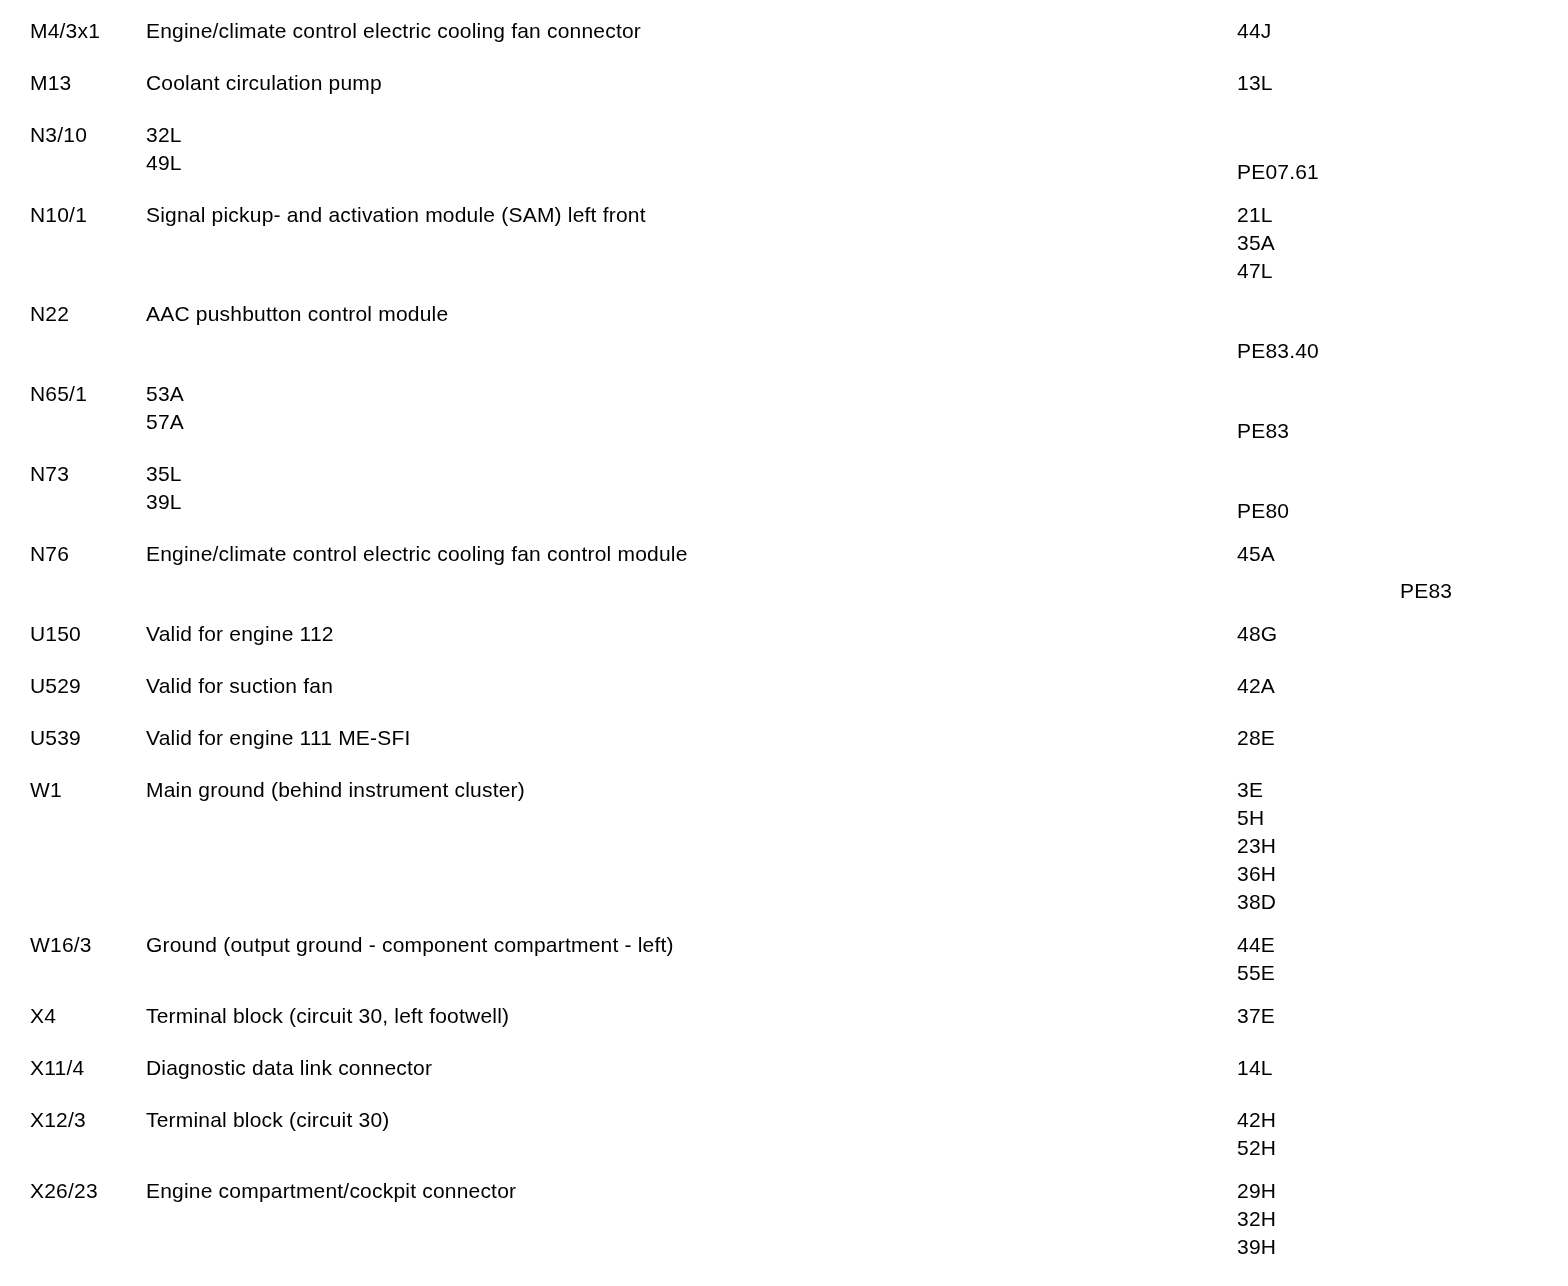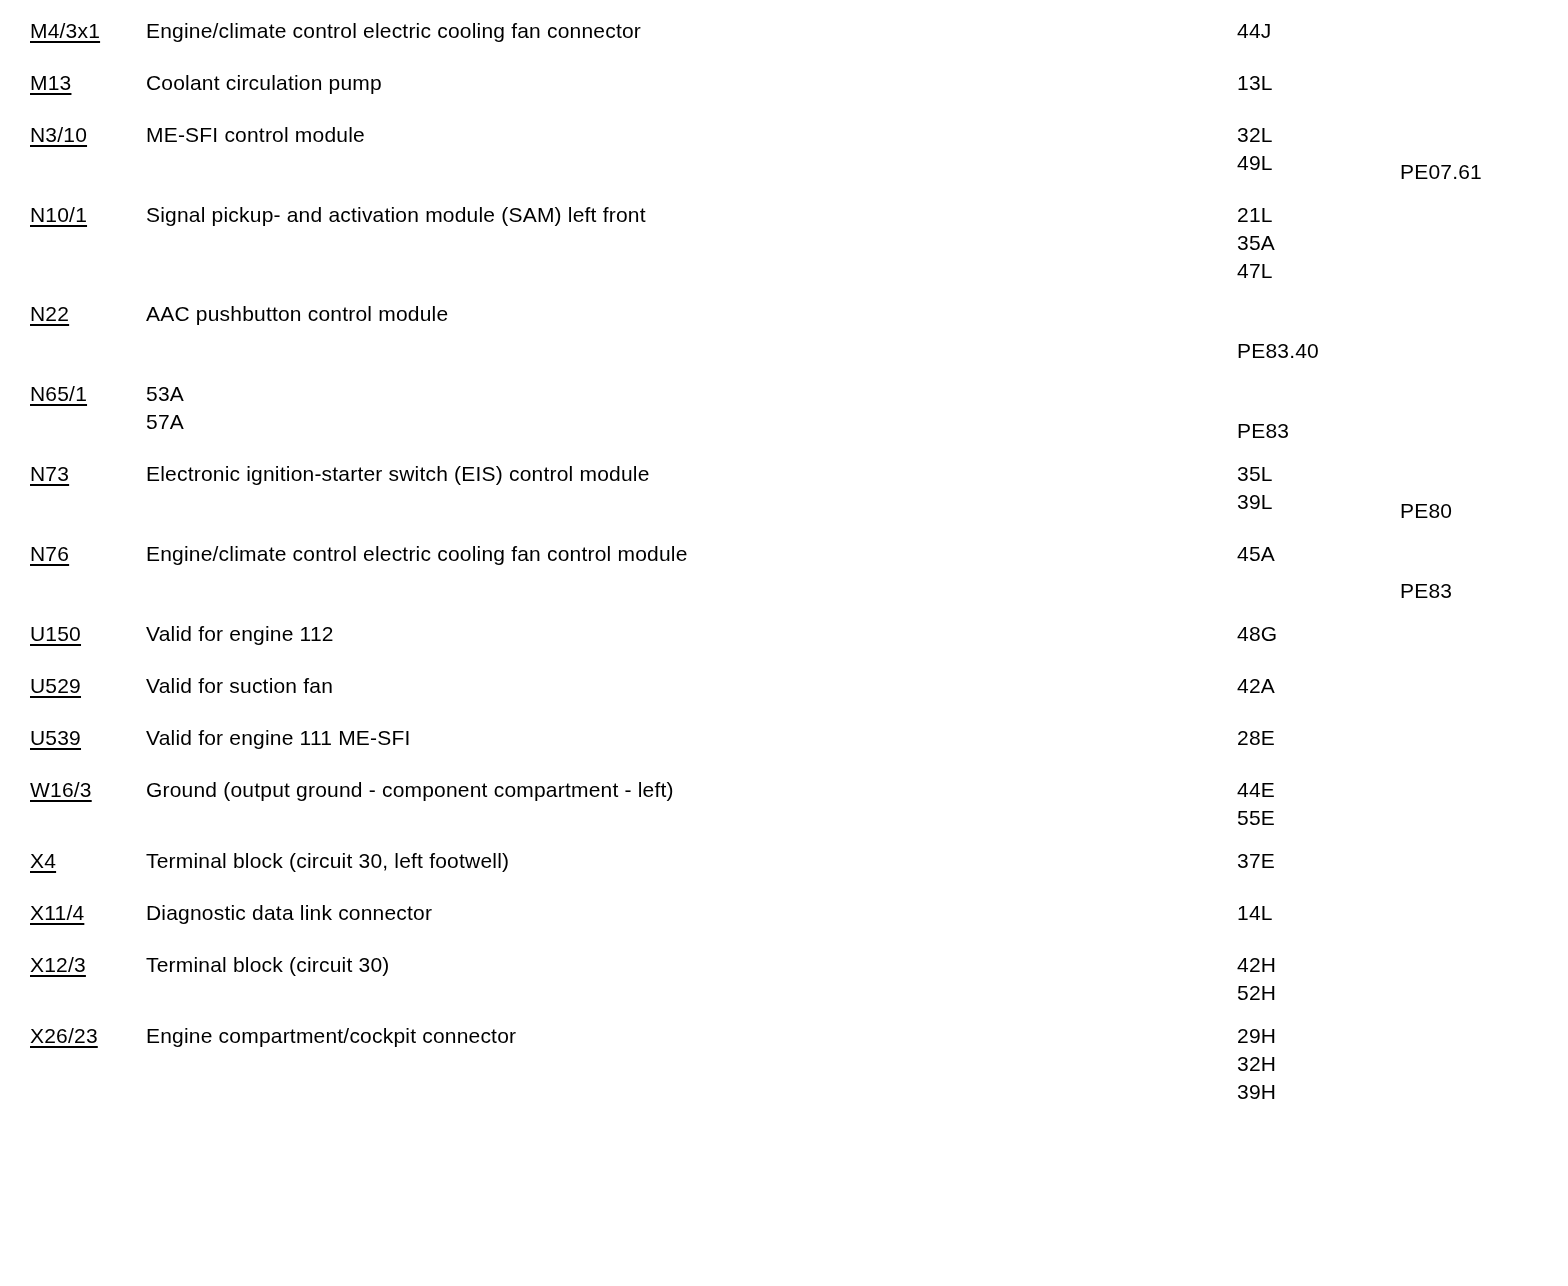--- a/index.html
+++ b/index.html
@@ -21,21 +21,20 @@
   .row {
     display: grid;
     grid-template-columns: 116px 1091px 163px 1fr;
     padding-left: 30px;
     margin-bottom: 15px;
     line-height: 28px;
     letter-spacing: 0.2px;
   }
   .col-code a.code {
     color: #000000;
-    text-decoration: underline;
     text-decoration-thickness: 2px;
     text-underline-offset: 3px;
     cursor: pointer;
   }
   .col-desc {
     white-space: nowrap;
   }
   .col-grid .grid-ref {
     white-space: nowrap;
   }
@@ -68,21 +67,20 @@
     <div class="col-grid">
           <div class="grid-ref">13L</div>
         </div>
     <div class="col-pe"></div>
   </div>
 
   <div class="row">
     <div class="col-code">
       <a class="code">N3/10</a>
     </div>
-    <div class="col-desc">ME-SFI control module</div>
     <div class="col-grid">
           <div class="grid-ref">32L</div>
           <div class="grid-ref">49L</div>
         </div>
     <div class="col-pe">PE07.61</div>
   </div>
 
   <div class="row">
     <div class="col-code">
       <a class="code">N10/1</a>
@@ -112,21 +110,20 @@
           <div class="grid-ref">53A</div>
           <div class="grid-ref">57A</div>
         </div>
     <div class="col-pe">PE83</div>
   </div>
 
   <div class="row">
     <div class="col-code">
       <a class="code">N73</a>
     </div>
-    <div class="col-desc">Electronic ignition-starter switch (EIS) control module</div>
     <div class="col-grid">
           <div class="grid-ref">35L</div>
           <div class="grid-ref">39L</div>
         </div>
     <div class="col-pe">PE80</div>
   </div>
 
   <div class="row">
     <div class="col-code">
       <a class="code">N76</a>
@@ -165,20 +162,34 @@
     <div class="col-code">
       <a class="code">U539</a>
     </div>
     <div class="col-desc">Valid for engine 111 ME-SFI</div>
     <div class="col-grid">
           <div class="grid-ref">28E</div>
         </div>
     <div class="col-pe"></div>
   </div>
 
+  <div class="row">
+    <div class="col-code">
+      <a class="code">W1</a>
+    </div>
+    <div class="col-desc">Main ground (behind instrument cluster)</div>
+    <div class="col-grid">
+          <div class="grid-ref">3E</div>
+          <div class="grid-ref">5H</div>
+          <div class="grid-ref">23H</div>
+          <div class="grid-ref">36H</div>
+          <div class="grid-ref">38D</div>
+        </div>
+    <div class="col-pe"></div>
+  </div>
 
   <div class="row">
     <div class="col-code">
       <a class="code">W16/3</a>
     </div>
     <div class="col-desc">Ground (output ground - component compartment - left)</div>
     <div class="col-grid">
           <div class="grid-ref">44E</div>
           <div class="grid-ref">55E</div>
         </div>

